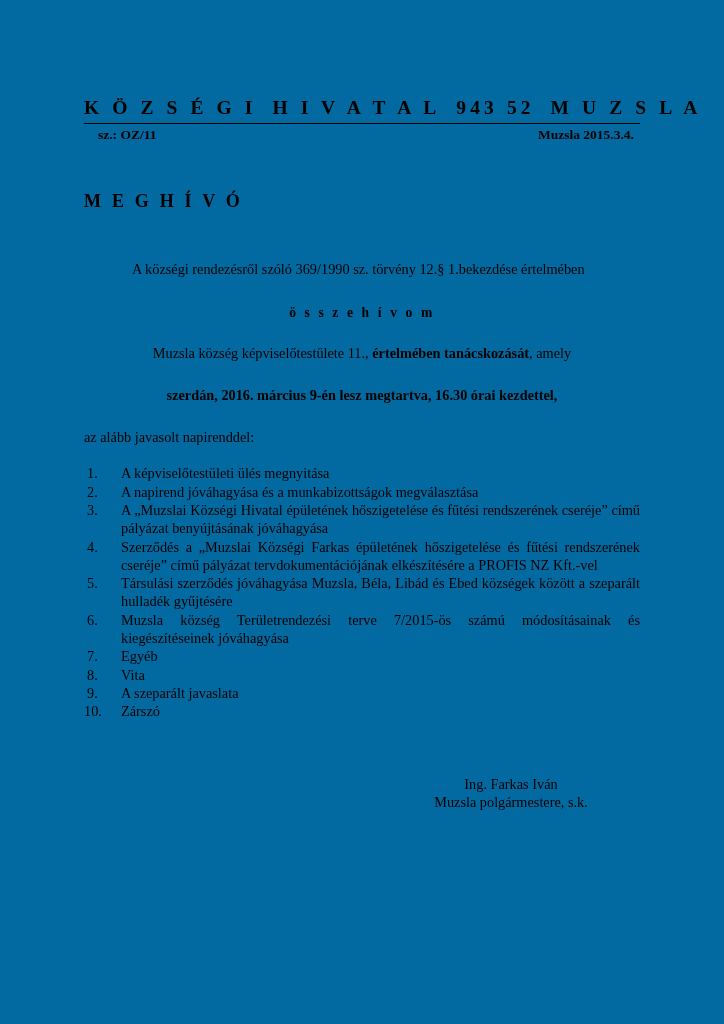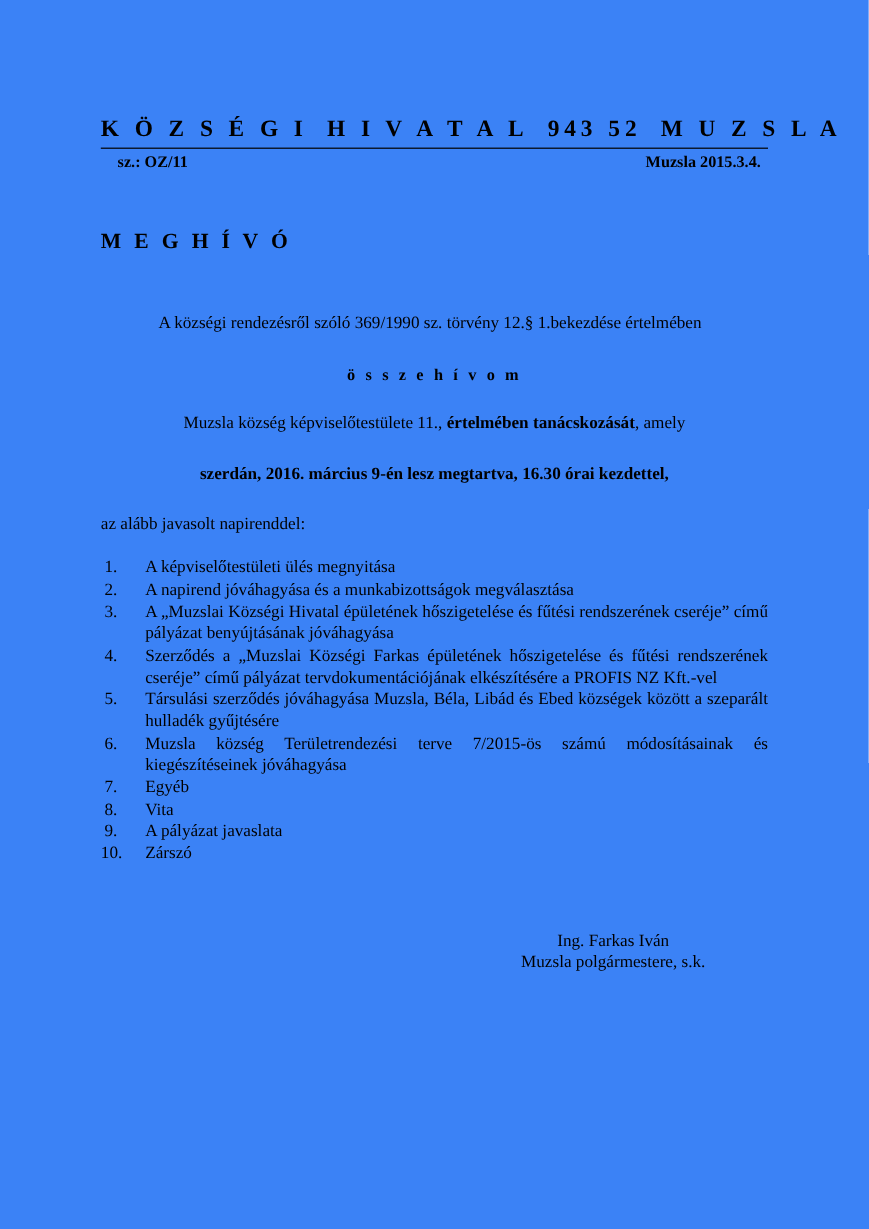--- a/index.html
+++ b/index.html
@@ -11,21 +11,21 @@
     width: 724px;
     height: 1024px;
     font-family: "Liberation Serif", "DejaVu Serif", serif;
     color: #000000;
     -webkit-font-smoothing: antialiased;
   }
   .page {
     position: relative;
     width: 724px;
     height: 1024px;
-    background: #3b82f6;
+    background: #0369a1;
     box-sizing: border-box;
     padding: 0 84px;
   }
 
   
   .letterhead {
     padding-top: 96px;
   }
   .letterhead-title {
     text-align: center;
@@ -184,21 +184,21 @@
     <li class="nowrap-item">
       <span class="num">7.</span>
       <span>Egyéb</span>
     </li>
     <li class="nowrap-item">
       <span class="num">8.</span>
       <span>Vita</span>
     </li>
     <li class="nowrap-item">
       <span class="num">9.</span>
-      <span>A pályázat javaslata</span>
+      <span>A szeparált javaslata</span>
     </li>
     <li class="nowrap-item wide-num">
       <span class="num">10.</span>
       <span>Zárszó</span>
     </li>
   </ol>
 
   <div class="signature">
     <div>Ing. Farkas Iván</div>
     <div>Muzsla polgármestere, s.k.</div>

